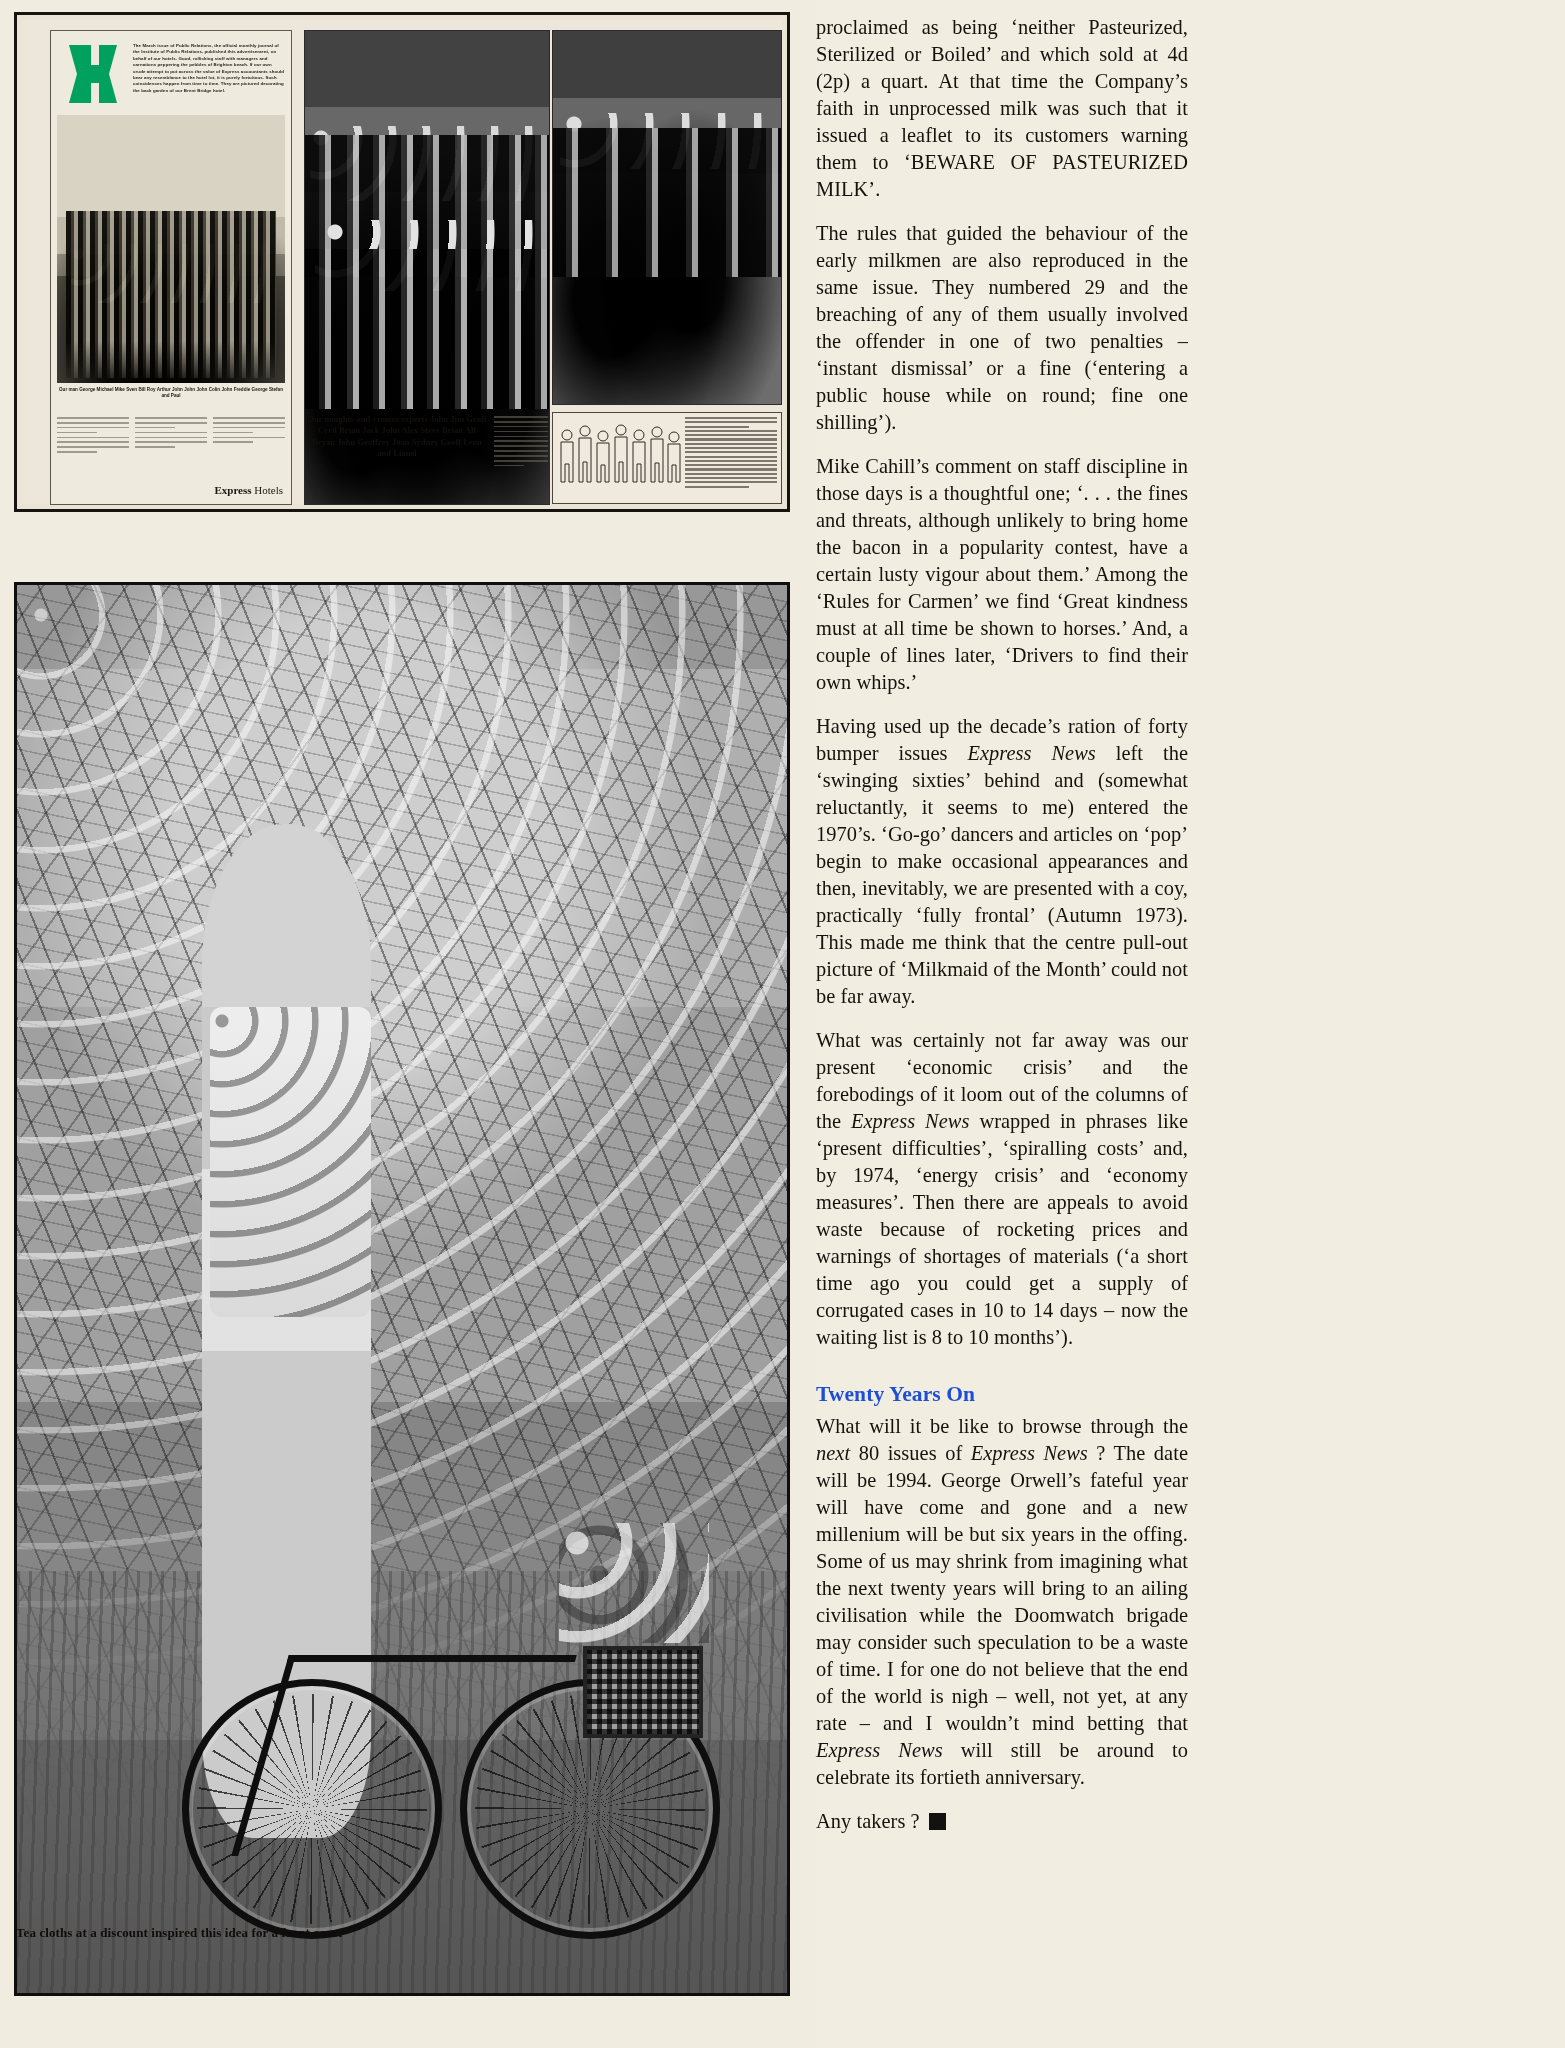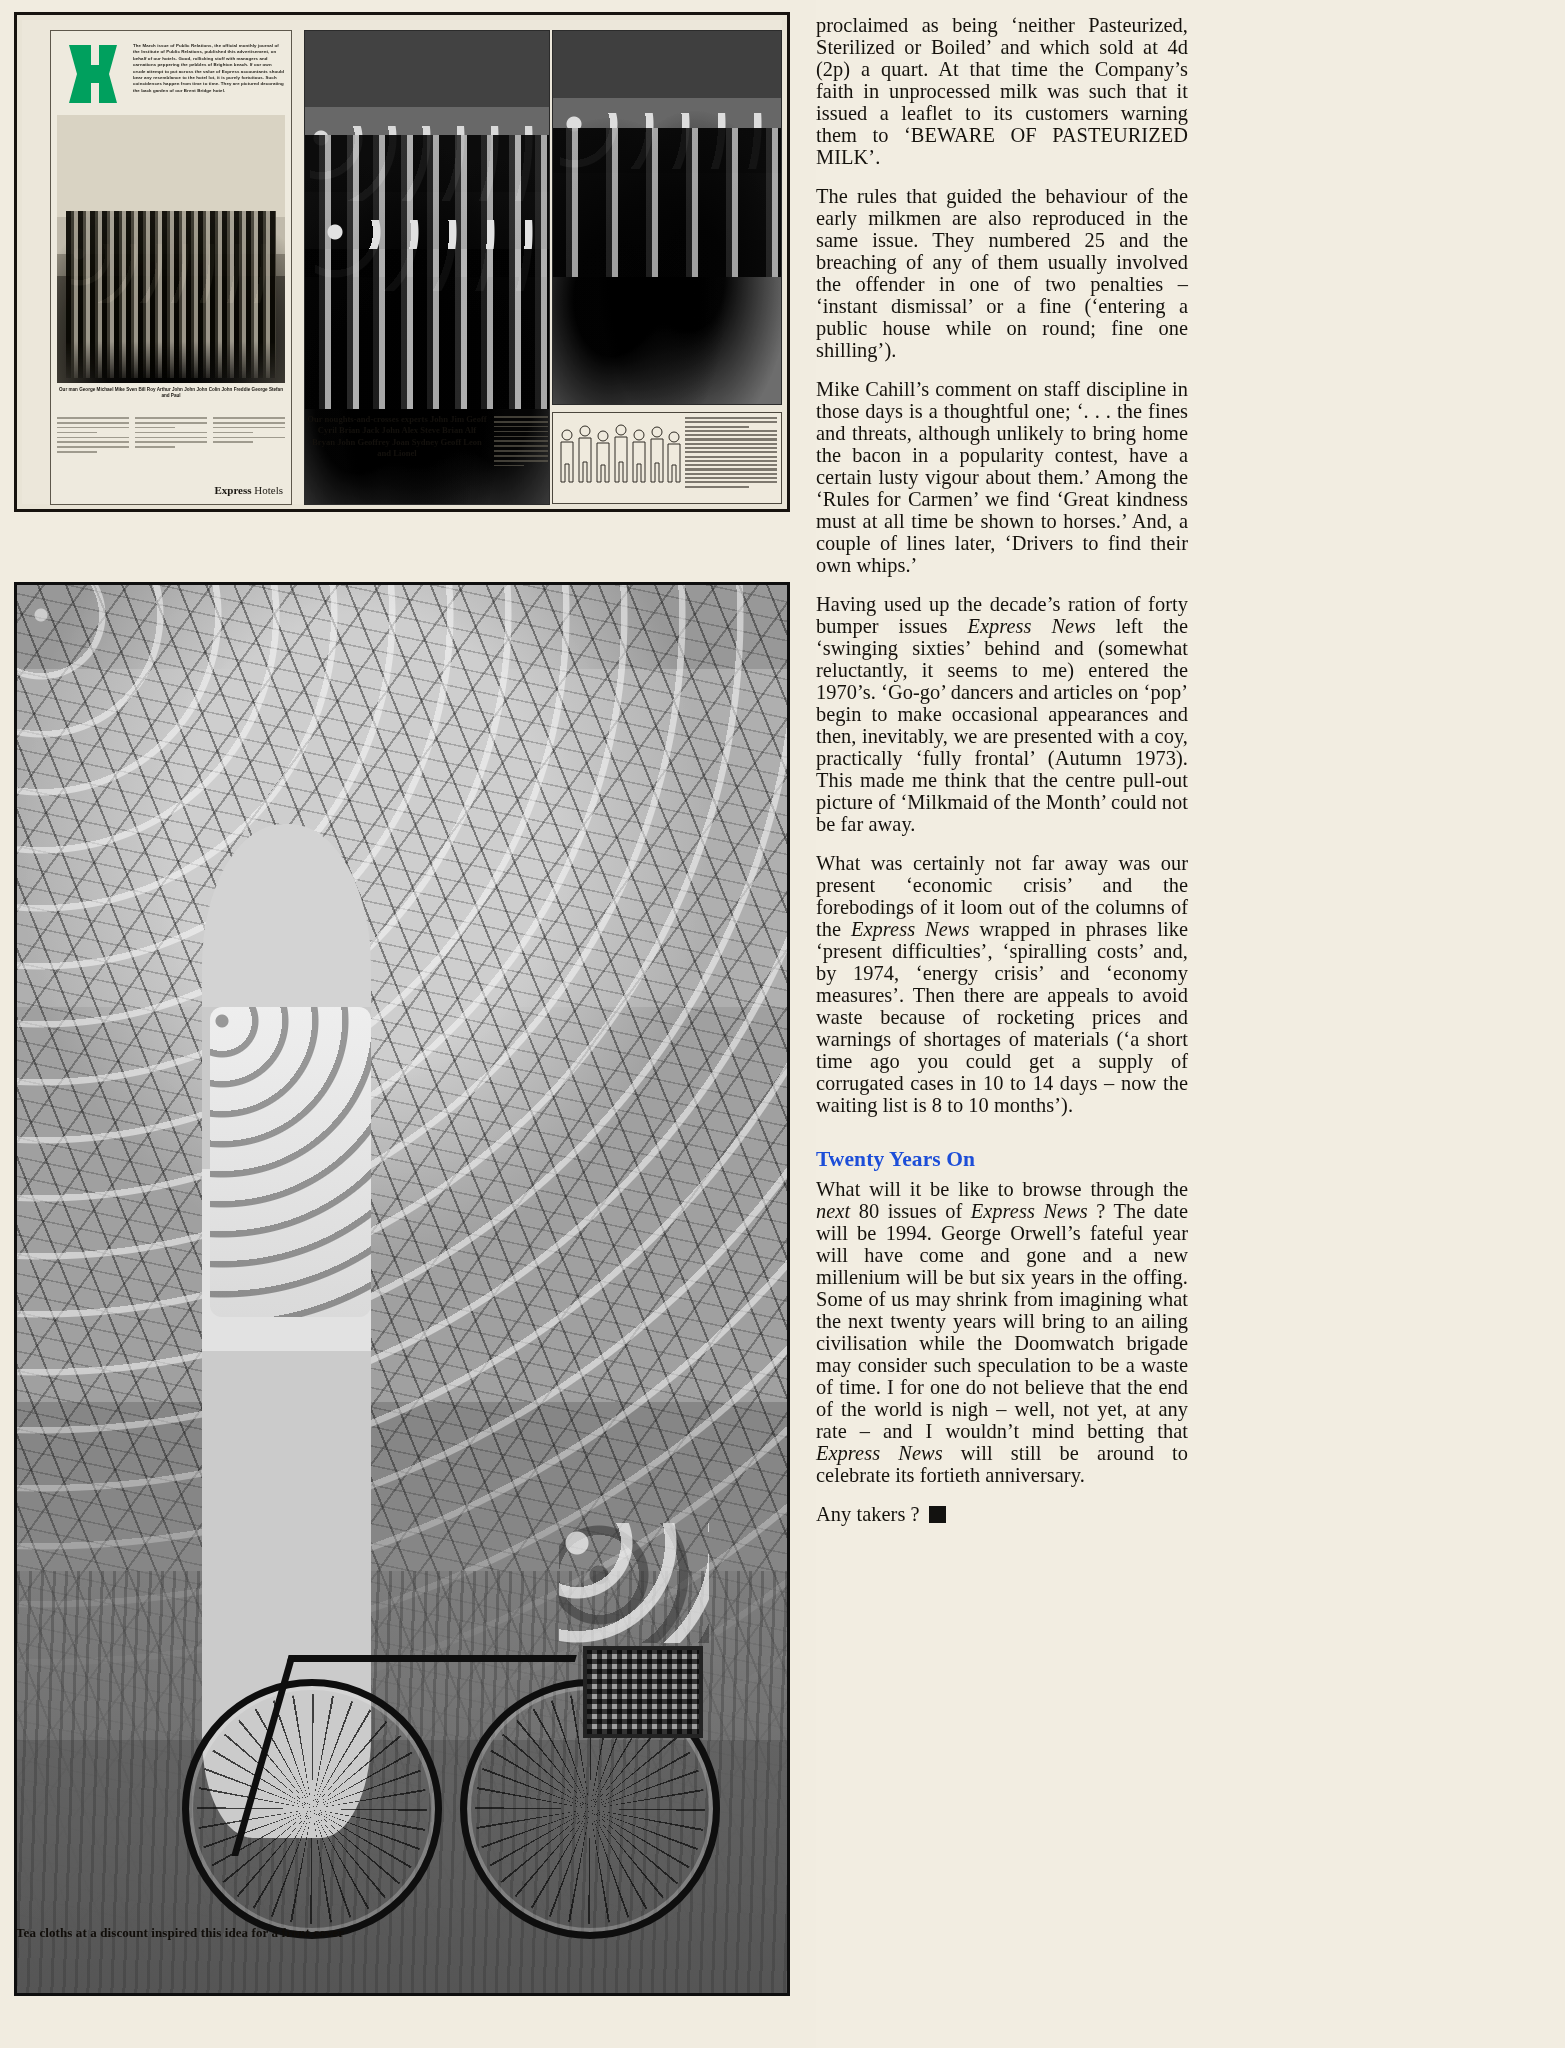--- a/index.html
+++ b/index.html
@@ -234,21 +234,21 @@
 
   
   .right-col {
     position:absolute; left:816px; top:0; width:749px; height:2048px;
     padding:14px 22px 0 0; background:#f2ede1;
   }
   .col-text { width:372px; }
   .col-text p {
     margin:0 0 17px 0;
     font-family:"Liberation Serif", serif;
-    font-size:20.4px; line-height:22px;
+    font-size:20.4px; line-height:27px;
     color:#15120d; text-align:justify;
     -webkit-hyphens:none; hyphens:none;
     letter-spacing:.05px;
   }
   .col-text em { }
   .subhead {
     font-family:"Liberation Serif", serif; font-weight:bold;
     font-size:21.5px; line-height:26px; color:#1d4ed8;
     margin:30px 0 6px 0; letter-spacing:.1px;
   }
@@ -426,21 +426,21 @@
       </div>
     </div>
 
     <div class="cap cap-bottom">Tea cloths at a discount inspired this idea for a front cover</div>
   </div>
 
   <div class="right-col">
     <div class="col-text">
 
       <p>proclaimed as being ‘neither Pasteurized, Sterilized or Boiled’ and which sold at 4d (2p) a quart. At that time the Company’s faith in unprocessed milk was such that it issued a leaflet to its customers warning them to ‘BEWARE OF PASTEURIZED MILK’.</p>
-      <p>The rules that guided the behaviour of the early milkmen are also reproduced in the same issue. They numbered 25 and the breaching of any of them usually involved the offender in one of two penalties – ‘instant dismissal’ or a fine (‘entering a public house while on round; fine one shilling’).</p>
+      <p>The rules that guided the behaviour of the early milkmen are also reproduced in the same issue. They numbered 29 and the breaching of any of them usually involved the offender in one of two penalties – ‘instant dismissal’ or a fine (‘entering a public house while on round; fine one shilling’).</p>
       <p>Mike Cahill’s comment on staff discipline in those days is a thoughtful one; ‘. . . the fines and threats, although unlikely to bring home the bacon in a popularity contest, have a certain lusty vigour about them.’ Among the ‘Rules for Carmen’ we find ‘Great kindness must at all time be shown to horses.’ And, a couple of lines later, ‘Drivers to find their own whips.’</p>
 
       <p><span>Having used up the decade’s ration of forty bumper issues </span><em>Express News</em><span> left the ‘swinging sixties’ behind and (somewhat reluctantly, it seems to me) entered the 1970’s. ‘Go-go’ dancers and articles on ‘pop’ begin to make occasional appearances and then, inevitably, we are presented with a coy, practically ‘fully frontal’ (Autumn 1973). This made me think that the centre pull-out picture of ‘Milkmaid of the Month’ could not be far away.</span></p>
 
       <p><span>What was certainly not far away was our present ‘economic crisis’ and the forebodings of it loom out of the columns of the </span><em>Express News</em><span> wrapped in phrases like ‘present difficulties’, ‘spiralling costs’ and, by 1974, ‘energy crisis’ and ‘economy measures’. Then there are appeals to avoid waste because of rocketing prices and warnings of shortages of materials (‘a short time ago you could get a supply of corrugated cases in 10 to 14 days – now the waiting list is 8 to 10 months’).</span></p>
 
       <div class="subhead">Twenty Years On</div>
 
       <p><span>What will it be like to browse through the </span><em>next</em><span> 80 issues of </span><em>Express News</em><span> ? The date will be 1994. George Orwell’s fateful year will have come and gone and a new millenium will be but six years in the offing. Some of us may shrink from imagining what the next twenty years will bring to an ailing civilisation while the Doomwatch brigade may consider such speculation to be a waste of time. I for one do not believe that the end of the world is nigh – well, not yet, at any rate – and I wouldn’t mind betting that </span><em>Express News</em><span> will still be around to celebrate its fortieth anniversary.</span></p>
 

